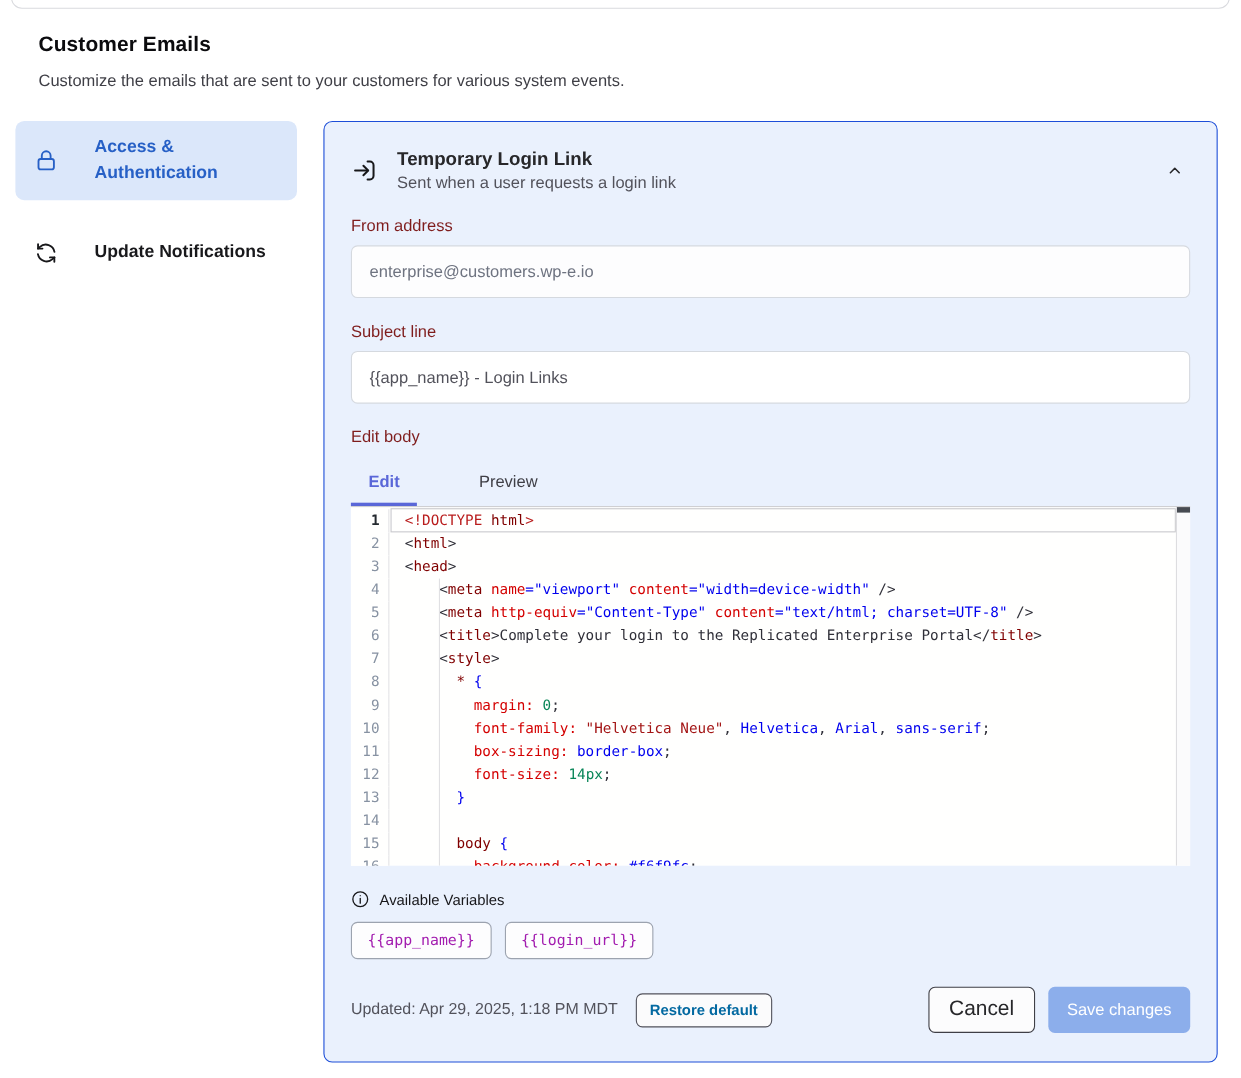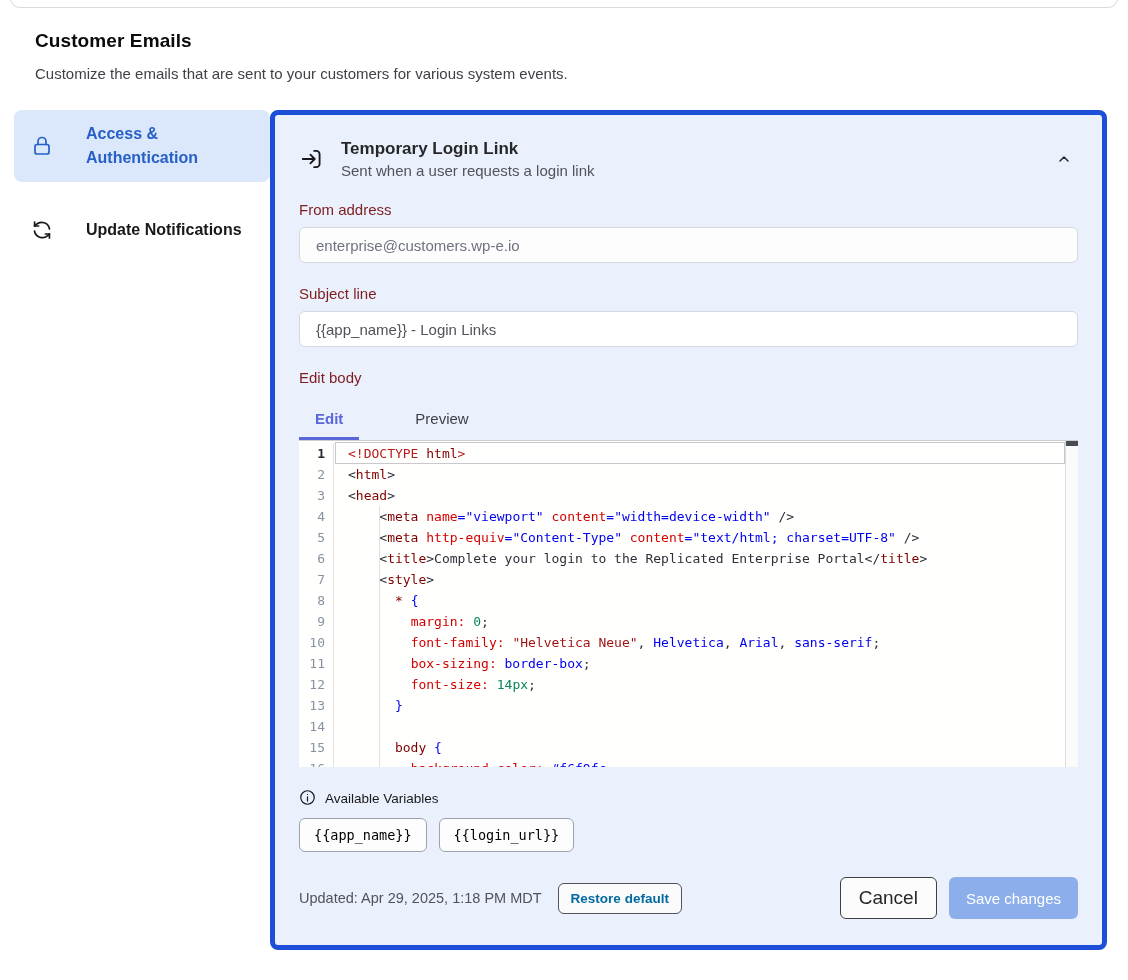--- a/index.html
+++ b/index.html
@@ -14,30 +14,30 @@
   
   .sidebar { width: 256px; flex: 0 0 256px; }
   .side-item { display: flex; align-items: center; gap: 32px; padding: 12px 16px;
     border-radius: 8px; cursor: pointer; }
   .side-item .lbl { font-size: 16px; font-weight: 600; line-height: 1.5; color: #18181b; }
   .side-item.active { background: #dbe7fa; }
   .side-item.active .lbl { color: #2760c6; }
   .side-item + .side-item { margin-top: 24px; }
   .side-item .ic { width: 24px; height: 24px; flex: 0 0 24px; }
   
-  .panel { flex: 1; background: #eaf1fd; border: 5px solid #1d4ed8;
+  .panel { flex: 1; margin-left: 24px; background: #eaf1fd; border: 1px solid #1d4ed8;
     border-radius: 8px; padding: 24px 24px 26px 24px; position: relative; }
   .panel-head { display: flex; align-items: center; gap: 16px; }
   .panel-head .hicon { width: 26px; height: 26px; flex: 0 0 26px; }
   .panel-title { font-size: 17px; font-weight: 700; color: #27272a; }
   .panel-sub { font-size: 15px; color: #52525b; margin-top: 3px; }
   .collapse-btn { margin-left: auto; background: none; border: none; cursor: pointer;
     width: 28px; height: 28px; display: flex; align-items: center; justify-content: center; }
   .field-label { margin-top: 22px; font-size: 15px; color: #7f1d1d; }
-  .tinput { margin-top: 9px; width: 100%; height: 36px; border: 1px solid #d5d9df;
+  .tinput { margin-top: 9px; width: 100%; height: 48px; border: 1px solid #d5d9df;
     border-radius: 6px; background: #fdfdfe; padding: 0 16px; font-size: 15px;
     font-family: "Liberation Sans", sans-serif; outline: none; display: block; }
   .tinput.muted { color: #6e7380; }
   .tinput.dark { color: #52525b; background: #ffffff; }
   
   .tabs { margin-top: 15px; display: flex; gap: 32px; }
   .tab { padding: 9px 16px 10px 16px; font-size: 15px; color: #3f3f46; cursor: pointer;
     border-bottom: 3px solid transparent; background: none; border-top: none;
     border-left: none; border-right: none; font-family: "Liberation Sans", sans-serif; }
   .tab.active { color: #5a67d8; font-weight: 700; border-bottom-color: #5a67d8; }
@@ -67,21 +67,21 @@
     border: 1px solid #c9c9cd; pointer-events: none; }
   .ed-scrollbar { position: absolute; right: 0; top: 0; bottom: 0; width: 13px;
     background: #fbfbfc; border-left: 1px solid #dddde0; }
   .ed-thumb { position: absolute; top: 0; left: 0; right: 0; height: 5px; background: #474b52; }
   
   .vars-head { margin-top: 22px; display: flex; align-items: flex-end; gap: 9px; }
   .vars-label { font-size: 13.5px; color: #18181b; }
   .chips { margin-top: 12px; display: flex; gap: 12px; }
   .chip { padding: 8px 14px; background: #fdfdfe; border: 1px solid #9ca3af;
     border-radius: 6px; font-family: "DejaVu Sans Mono", monospace; font-size: 13.5px;
-    color: #000000; }
+    color: #a21caf; }
   
   .panel-footer { margin-top: 25px; display: flex; align-items: center; }
   .updated { font-size: 14.5px; color: #52525b; }
   .btn { border-radius: 6px; cursor: pointer; font-family: "Liberation Sans", sans-serif; }
   .btn-restore { margin-left: 16px; padding: 7px 12px; background: #fbfbfc;
     border: 1px solid #52525b; font-size: 13.5px; font-weight: 600; color: #0369a1; }
   .footer-right { margin-left: auto; display: flex; gap: 12px; }
   .btn-cancel { padding: 9px 18px; background: #fcfcfd; border: 1px solid #3f3f46;
     font-size: 19px; color: #27272a; }
   .btn-save { padding: 9px 17px; background: #8caeeb; border: none; font-size: 15px;

